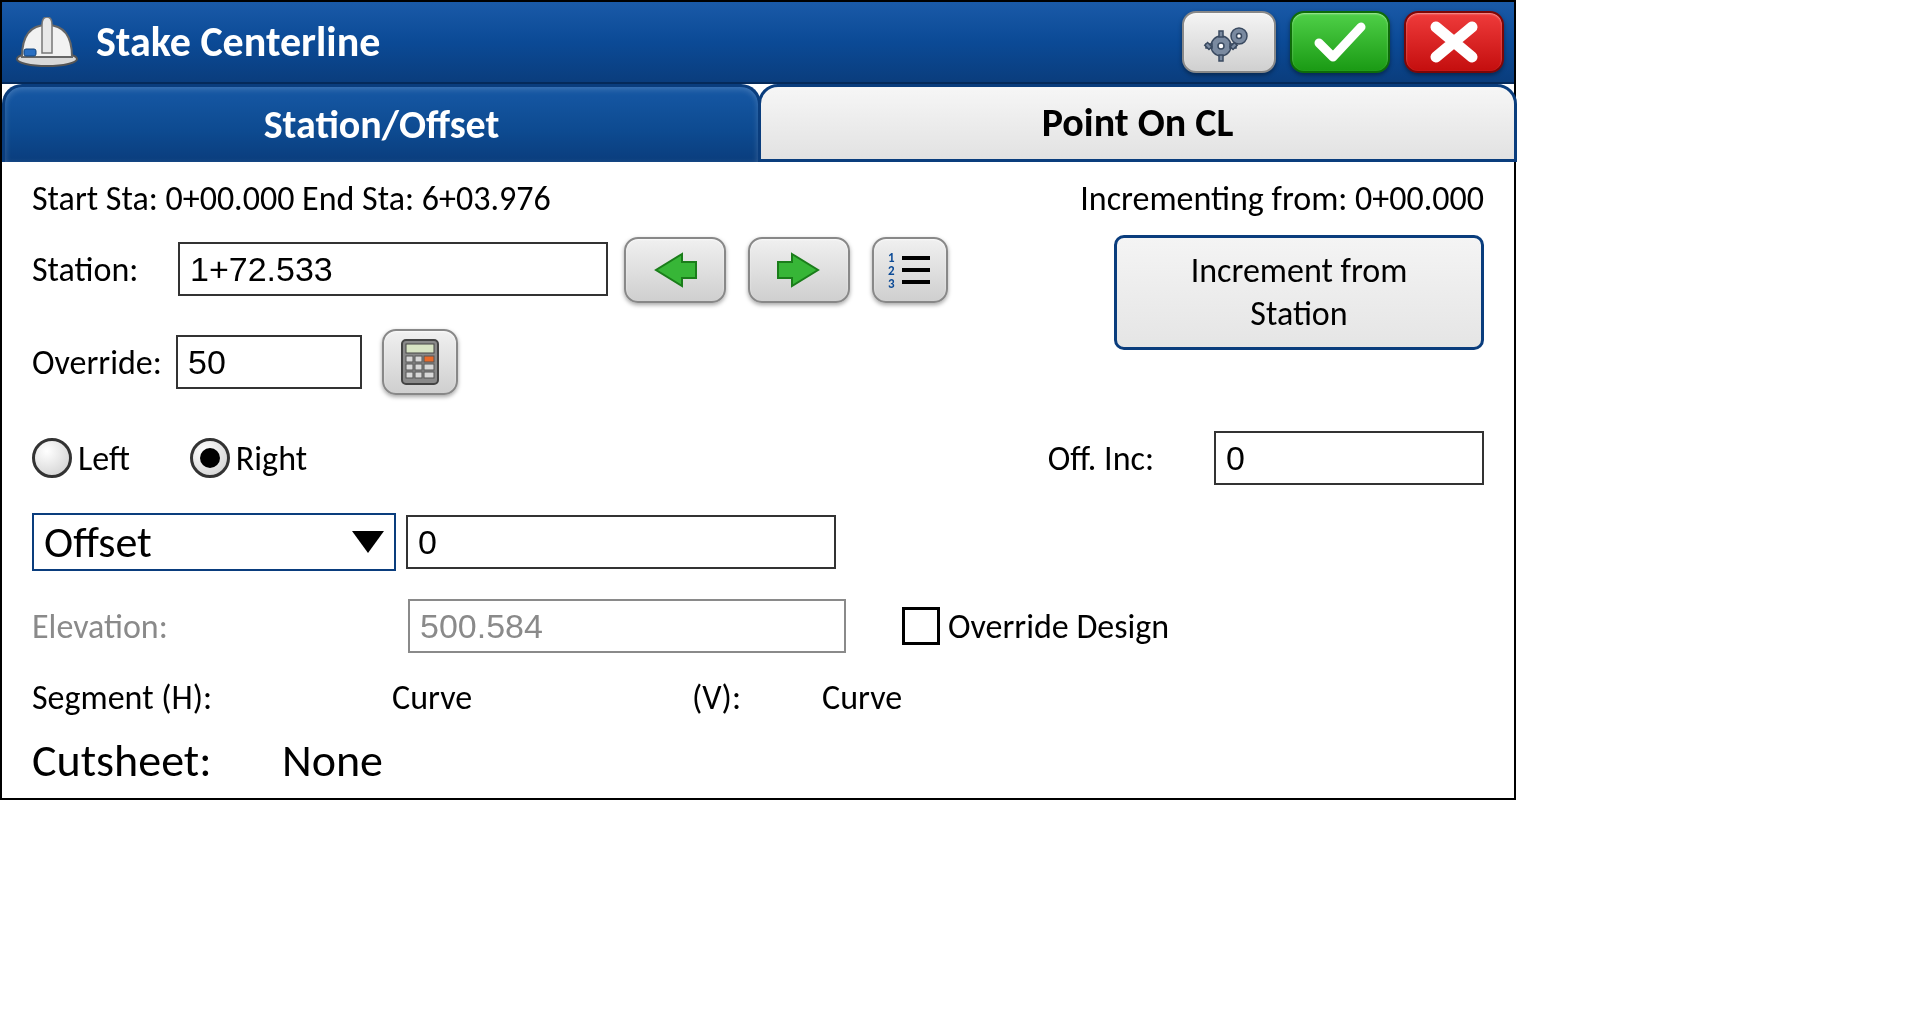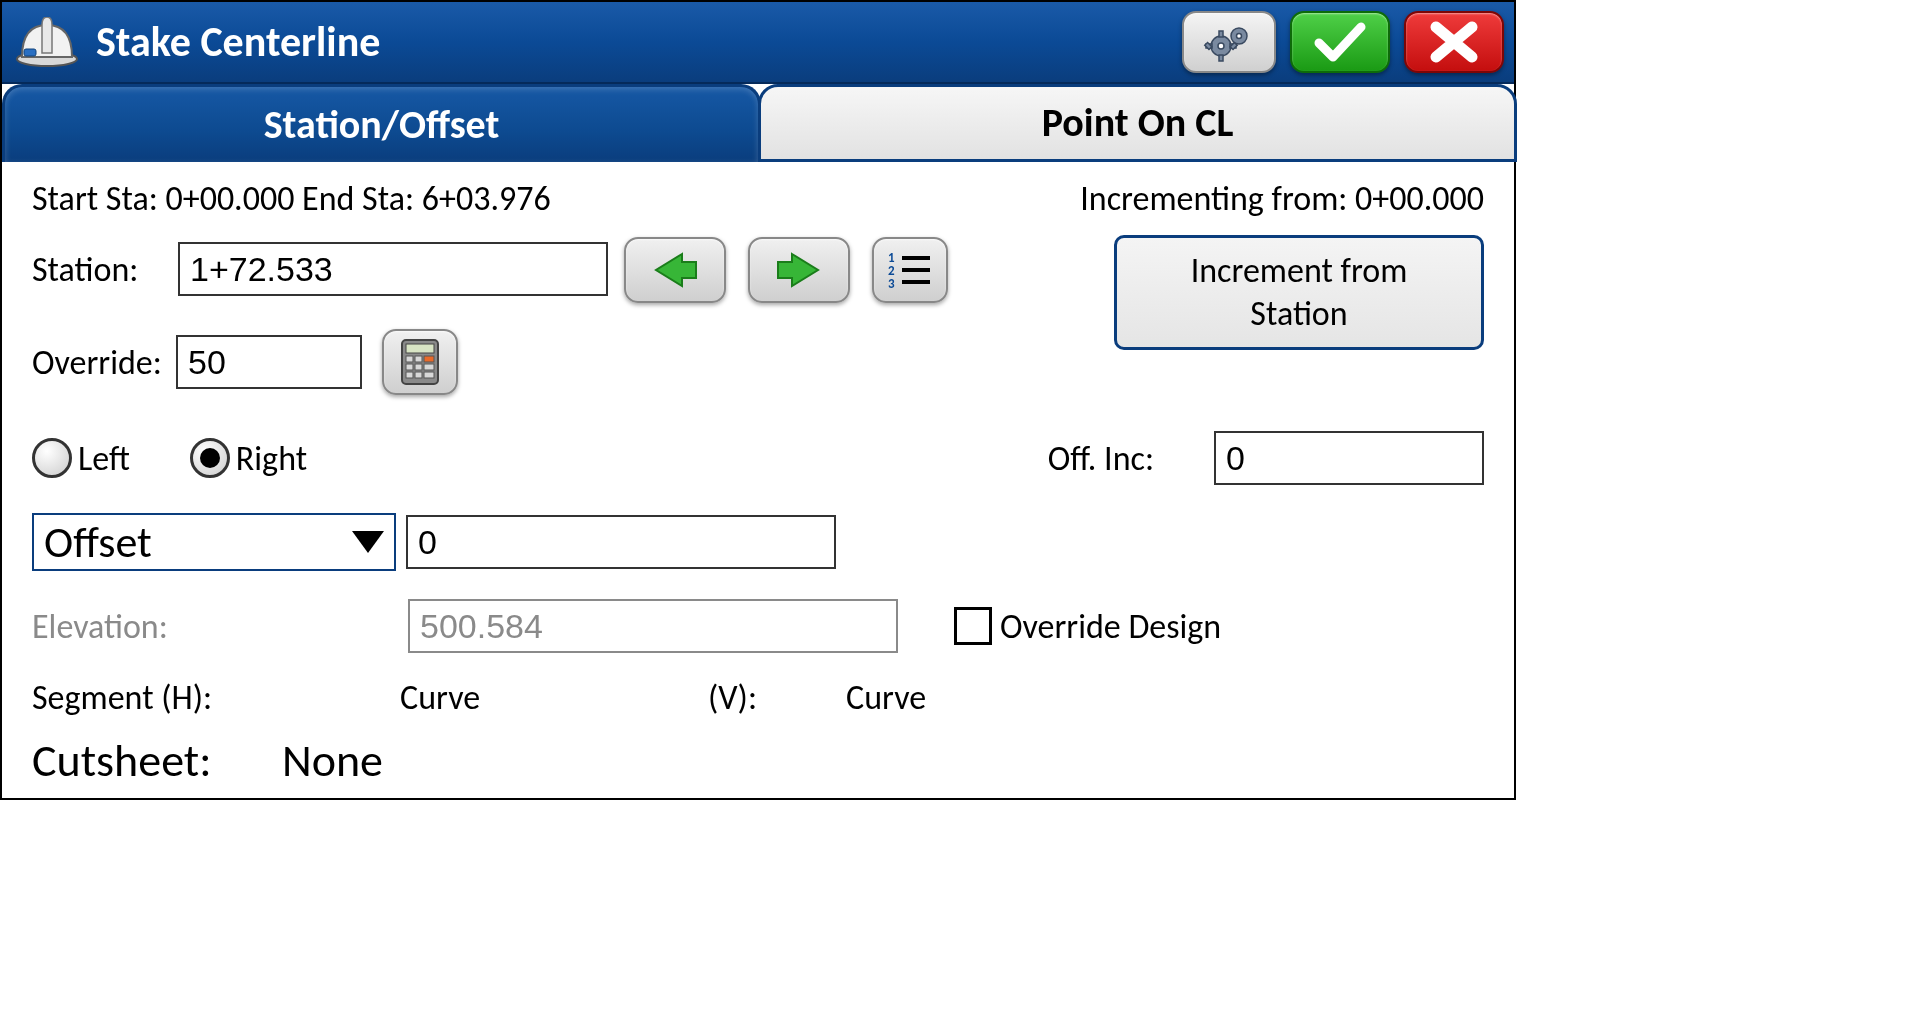--- a/index.html
+++ b/index.html
@@ -170,21 +170,21 @@
   .side-row { display:flex; align-items:center; justify-content:space-between; margin-top:26px; }
   .side-row .radios { display:flex; align-items:center; gap:60px; font-size:34px; }
   .side-row .offinc { display:flex; align-items:center; gap:60px; }
   
   .offset-row { display:flex; align-items:center; gap:0; margin-top:18px; }
   
   .elev-row { display:flex; align-items:center; gap:16px; margin-top:18px; }
   .elev-row .lbl { width:360px; }
   .elev-row .override { margin-left:40px; display:flex; align-items:center; }
   
-  .seg-row { display:flex; align-items:center; gap:8px; margin-top:14px; font-size:34px; }
+  .seg-row { display:flex; align-items:center; gap:0; margin-top:14px; font-size:34px; }
   .seg-row .col1 { width:360px; }
   .seg-row .col2 { width:300px; }
   .seg-row .col3 { width:100px; }
   .cut-row { display:flex; align-items:center; margin-top:4px; font-size:46px; }
   .cut-row .col1 { width:250px; }
 </style>
 </head>
 <body>
 
 <div class="window">
@@ -330,21 +330,21 @@
     <div class="offset-row">
       <div class="dropdown">
         <span>Offset</span>
         <span class="caret"></span>
       </div>
       <input class="text-input" style="width: 430px; margin-left: 10px;" value="0">
     </div>
 
     <div class="elev-row">
       <span class="lbl muted">Elevation:</span>
-      <input class="text-input disabled" style="width: 490px;" disabled="" value="500.584">
+      <input class="text-input disabled" style="width: 438px;" disabled="" value="500.584">
       <span class="override">
         <span class="checkbox"></span>
         <span>Override Design</span>
       </span>
     </div>
 
     <div class="seg-row">
       <span class="col1">Segment (H):</span>
       <span class="col2">Curve</span>
       <span class="col3">(V):</span>

